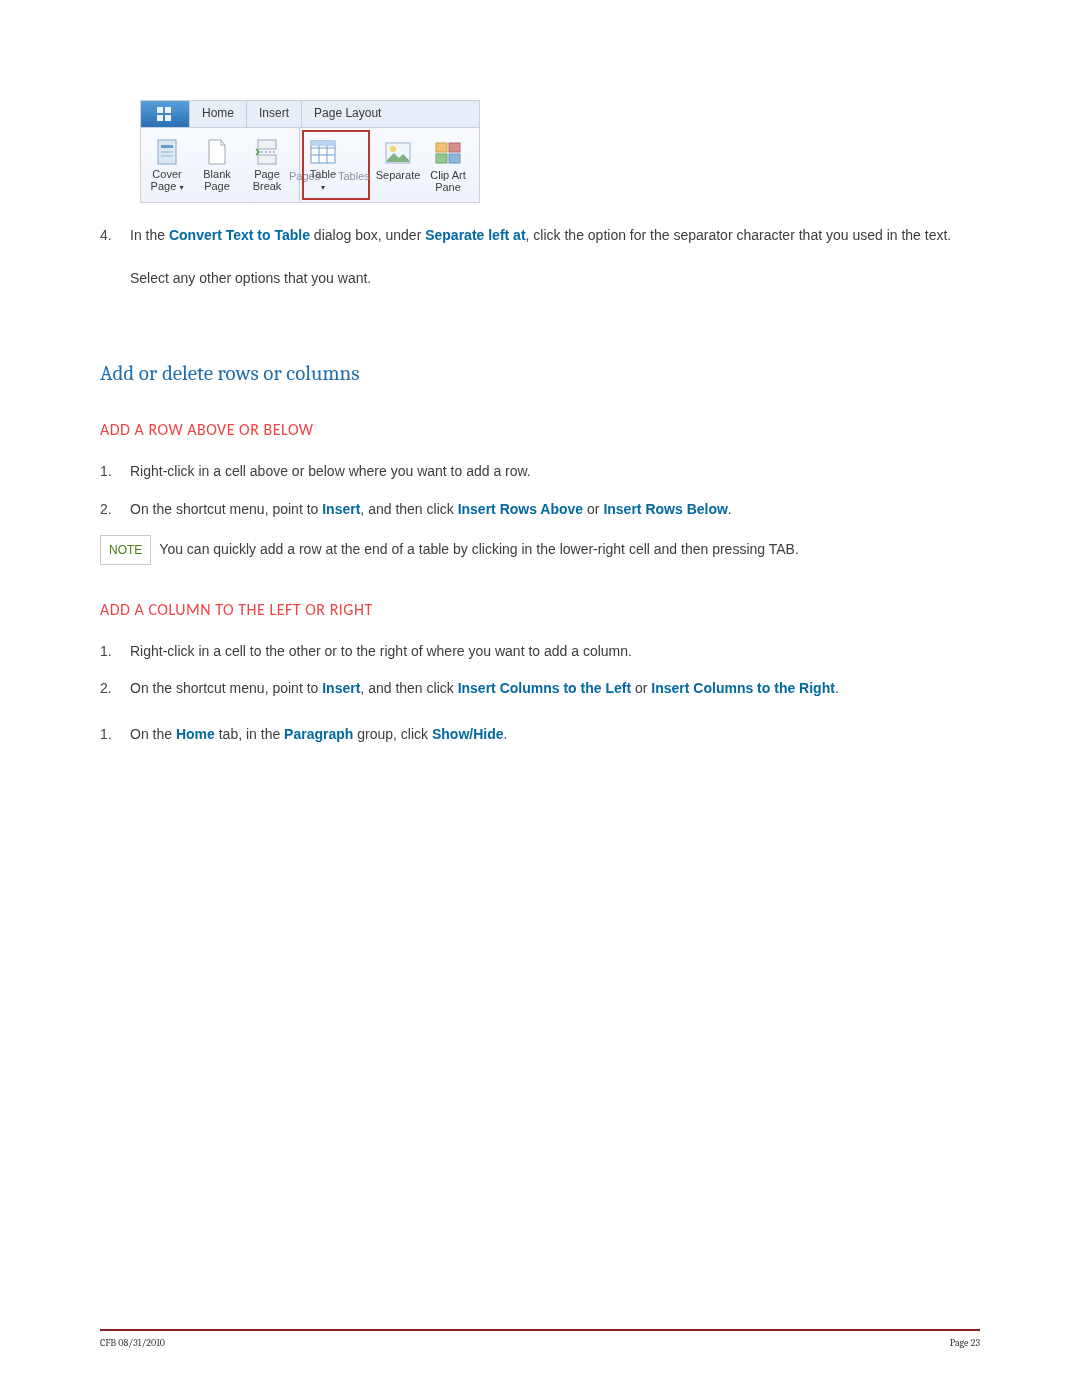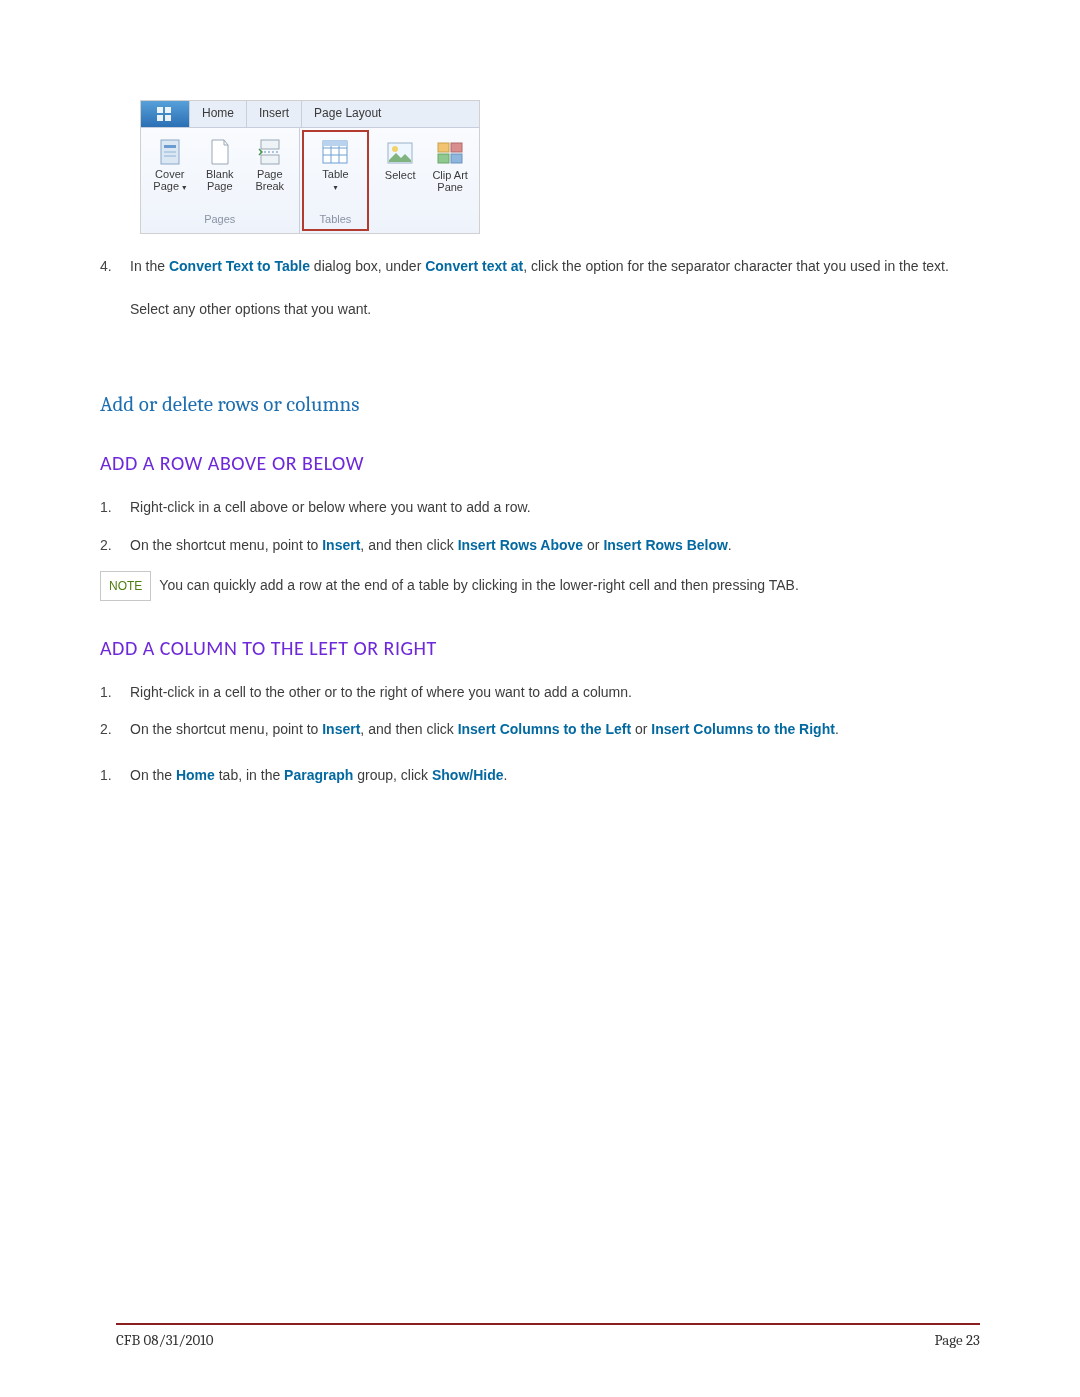--- a/index.html
+++ b/index.html
@@ -46,24 +46,23 @@
     padding: 5px 12px;
     border-right:1px solid #c8cedb;
     color:#3a3a3a;
   }
   .ribbon-chunks {
     display:flex;
     align-items:stretch;
   }
   .chunk {
     display:flex;
-    flex-direction:column;
+    flex-direction:row;
     align-items:center;
     padding: 6px 4px 4px 4px;
-    justify-content: center;
   }
   .chunk-sep {
     border-right:1px solid #c8cedb;
   }
   .chunk-icons {
     display:flex;
     gap:6px;
   }
   .chunk-item {
     display:flex;
@@ -124,22 +123,22 @@
   }
   h2.section-heading {
     font-family: Cambria, Georgia, serif;
     color: #1f6fb0;
     font-weight: normal;
     font-size: 21px;
     margin: 70px 0 30px 0;
   }
   h3.subheading {
     font-family: 'Segoe UI', Calibri, sans-serif;
-    color: #6d28d9;
-    font-size: 20px;
+    color: #ef4444;
+    font-size: 16px;
     font-weight: 400;
     letter-spacing: 0.5px;
     margin: 35px 0 18px 0;
   }
   .note-line {
     line-height:2.2;
     color:#3d3d3d;
   }
   .note-badge {
     display:inline-block;
@@ -154,23 +153,22 @@
   .footer {
     position:absolute;
     bottom: 48px;
     left:100px;
     right:100px;
     border-top: 2px solid #8a1f1f;
     padding-top: 6px;
     display:flex;
     justify-content:space-between;
     font-family: Cambria, Georgia, serif;
-    font-size: 15px;
+    font-size: 10px;
     color:#333;
-    margin-left:16px;
   }
 </style>
 </head>
 <body>
 
 <div class="page">
 
   <div class="ribbon-image">
     <div class="ribbon-tabs">
       <div class="ribbon-btn-box">
@@ -248,21 +246,21 @@
       <div class="chunk" style="width:100px;">
         <div class="chunk-icons">
           <div class="chunk-item">
             <div class="icon-box">
               <svg width="26" height="22">
                   <rect x="1" y="1" width="24" height="20" fill="#eef6ff" stroke="#9ab2c8"></rect>
                   <circle cx="8" cy="7" r="3" fill="#f2d36b"></circle>
                   <path d="M2 18 l7 -7 l5 5 l4 -4 l6 6 v2 h-22 z" fill="#7fb37f"></path>
                 </svg>
             </div>
-            <div class="chunk-label">Select</div>
+            <div class="chunk-label">Separate</div>
           </div>
           <div class="chunk-item">
             <div class="icon-box">
               <svg width="26" height="22">
                   <rect x="1" y="1" width="11" height="9" fill="#f2c471" stroke="#c8a04a"></rect>
                   <rect x="14" y="1" width="11" height="9" fill="#d98e8e" stroke="#b46868"></rect>
                   <rect x="1" y="12" width="11" height="9" fill="#8fc98f" stroke="#6aa56a"></rect>
                   <rect x="14" y="12" width="11" height="9" fill="#8fb6dc" stroke="#6a93bf"></rect>
                 </svg>
             </div>
@@ -271,21 +269,21 @@
         </div>
         <div class="group-label" style="visibility:hidden;">.</div>
       </div>
     </div>
   </div>
 
   <ol class="ol-step">
     <li>
       <span class="num">4.</span>
       <span class="txt">
-        <span>In the </span><b>Convert Text to Table</b><span> dialog box, under </span><b>Convert text at</b><span>, click the option for the separator character that you used in the text.</span>
+        <span>In the </span><b>Convert Text to Table</b><span> dialog box, under </span><b>Separate left at</b><span>, click the option for the separator character that you used in the text.</span>
       </span>
     </li>
   </ol>
   <div class="followup">Select any other options that you want.</div>
 
   <h2 class="section-heading">Add or delete rows or columns</h2>
 
   <h3 class="subheading">ADD A ROW ABOVE OR BELOW</h3>
   <ol class="ol-step">
     <li>

